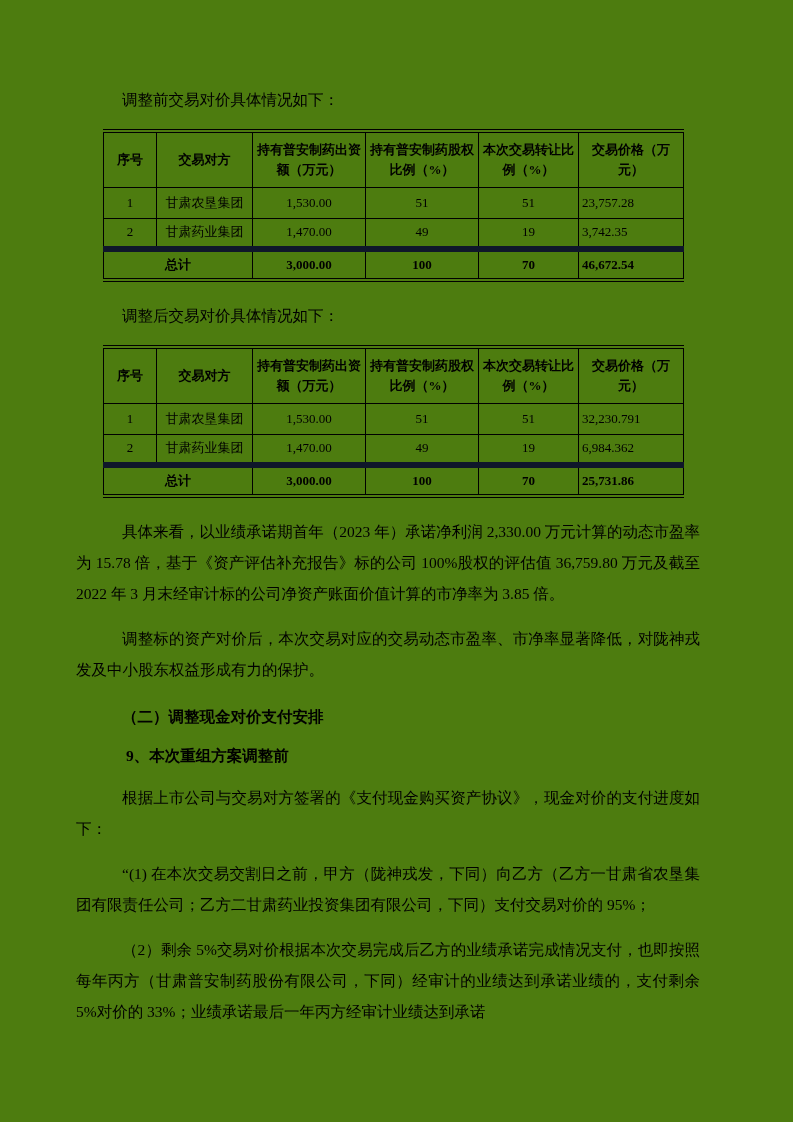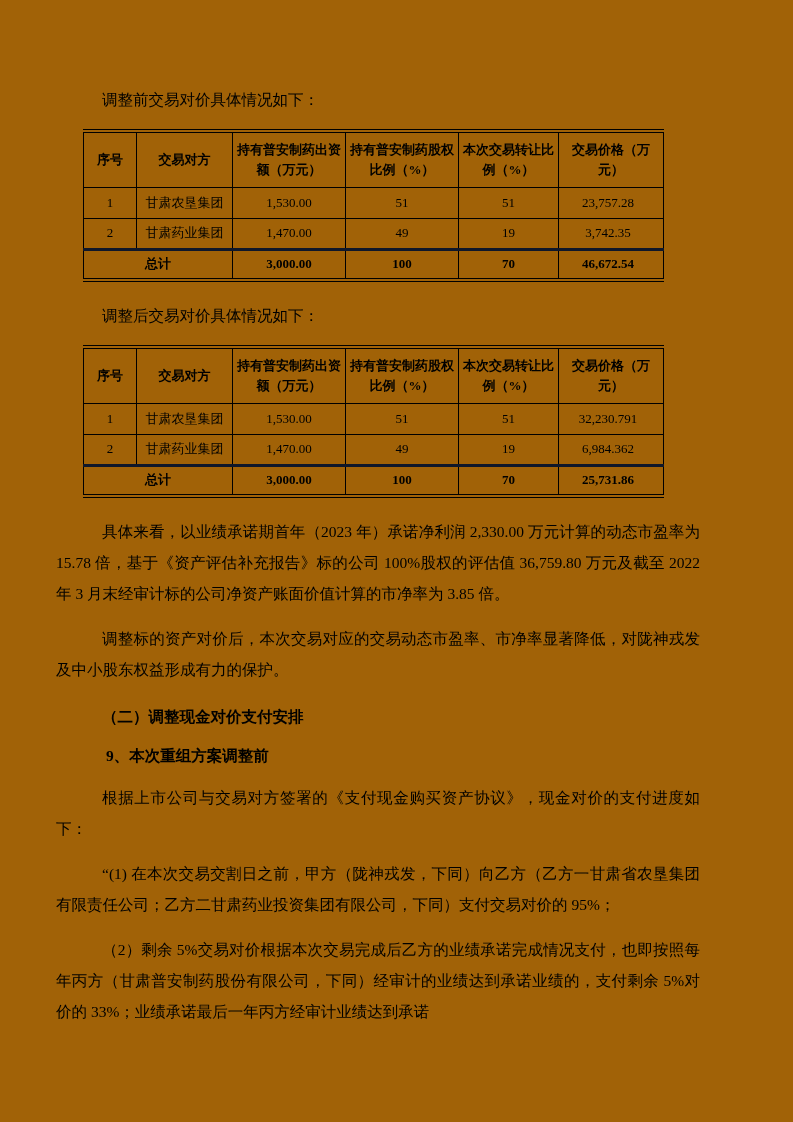--- a/index.html
+++ b/index.html
@@ -5,23 +5,23 @@
   * { box-sizing: border-box; }
   html, body {
     margin: 0; padding: 0;
     background: #ffffff;
     font-family: "Liberation Serif", "DejaVu Serif", serif;
   }
   .page {
     position: relative;
     width: 793px;
     height: 1122px;
-    background: #a16207;
+    background: #4d7c0f;
     color: #000000;
-    padding: 84px 93px 0 56px;
+    padding: 84px 93px 0 76px;
     overflow: hidden;
   }
   .para {
     font-size: 15.5px;
     line-height: 31px;
     text-align: justify;
     text-indent: 46px;
     margin: 0 0 14px 0;
     word-break: break-all;
   }
@@ -57,25 +57,25 @@
   table.doc-table thead th {
     border-top: 4px double #000000;
     font-weight: bold;
     height: 56px;
     line-height: 1.5;
   }
   table.doc-table tbody td {
     height: 31px;
   }
   table.doc-table td.price {
-    text-align: center;
+    text-align: left;
     padding-right: 9px;
   }
   table.doc-table tr.total-row td {
-    border-top: 3px solid #0f172a;
+    border-top: 6px solid #0f172a;
     border-bottom: 4px double #000000;
     font-weight: bold;
   }
 </style>
 </head>
 <body>
 
 <div class="page">
 
   <p class="para">调整前交易对价具体情况如下：</p>

